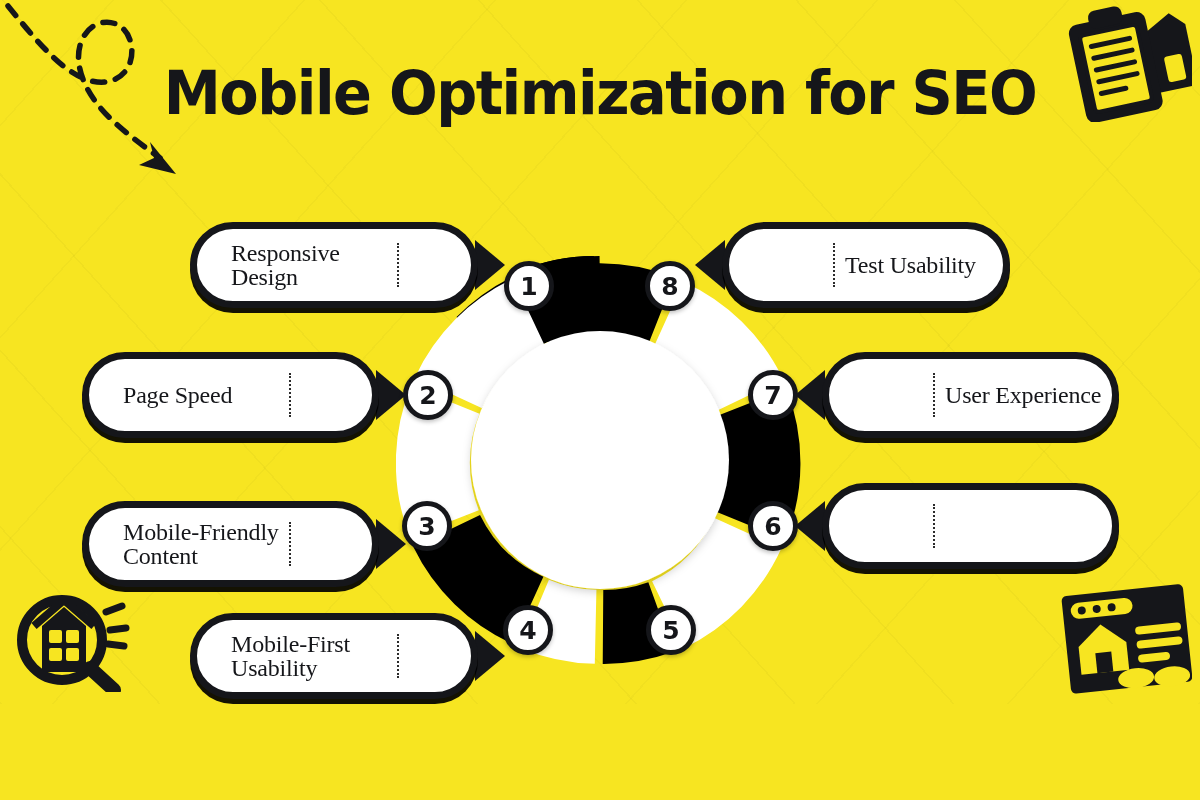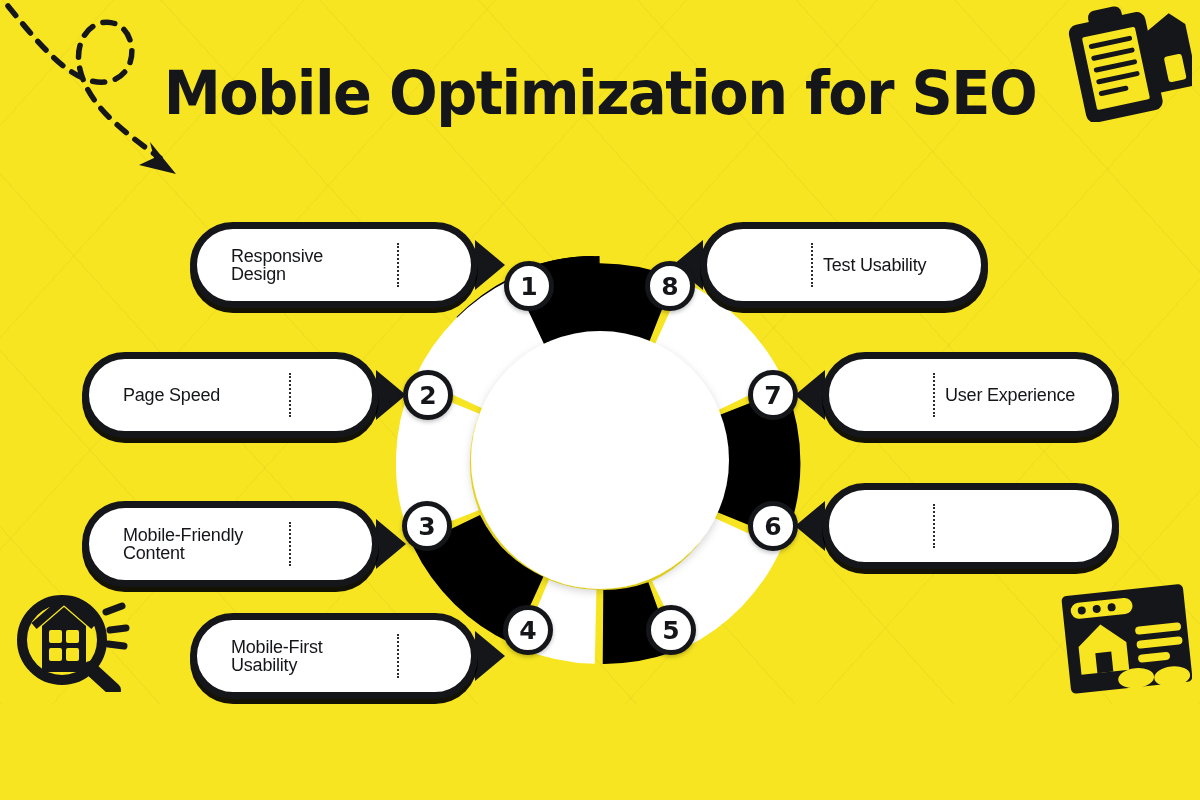--- a/index.html
+++ b/index.html
@@ -118,22 +118,22 @@
   }
   .bubble.right .tail {
     left: -27px;
     margin-top: -25px;
     border-top: 25px solid transparent;
     border-bottom: 25px solid transparent;
     border-right: 30px solid #15161A;
   }
 
   .bubble .txt {
-    font-family: Liberation Sans, sans-serif;
-    font-size: 18px;
+    font-family: Liberation Serif, serif;
+    font-size: 24px;
     font-weight: 400;
     color: #15161A;
     line-height: 1.02;
     white-space: pre-line;
     letter-spacing: -0.2px;
   }
 
   
   .divider {
     position: absolute;
@@ -306,21 +306,21 @@
 
   <div class="bubble left" id="bubble-4" style="left:190px; top:613px; width:288px;">
     <div class="tail"></div>
     <div class="body">
       <div class="txt">Mobile-First
 Usability</div>
       <div class="divider"></div>
     </div>
   </div>
 
-  <div class="bubble right" id="bubble-8" style="left:700px; top:222px; width:288px;">
+  <div class="bubble right" id="bubble-8" style="left:722px; top:222px; width:288px;">
     <div class="tail"></div>
     <div class="body">
       <div class="divider"></div>
       <div class="txt">Test Usability</div>
     </div>
   </div>
 
   <div class="bubble right" id="bubble-7" style="left:822px; top:352px; width:297px;">
     <div class="tail"></div>
     <div class="body">

